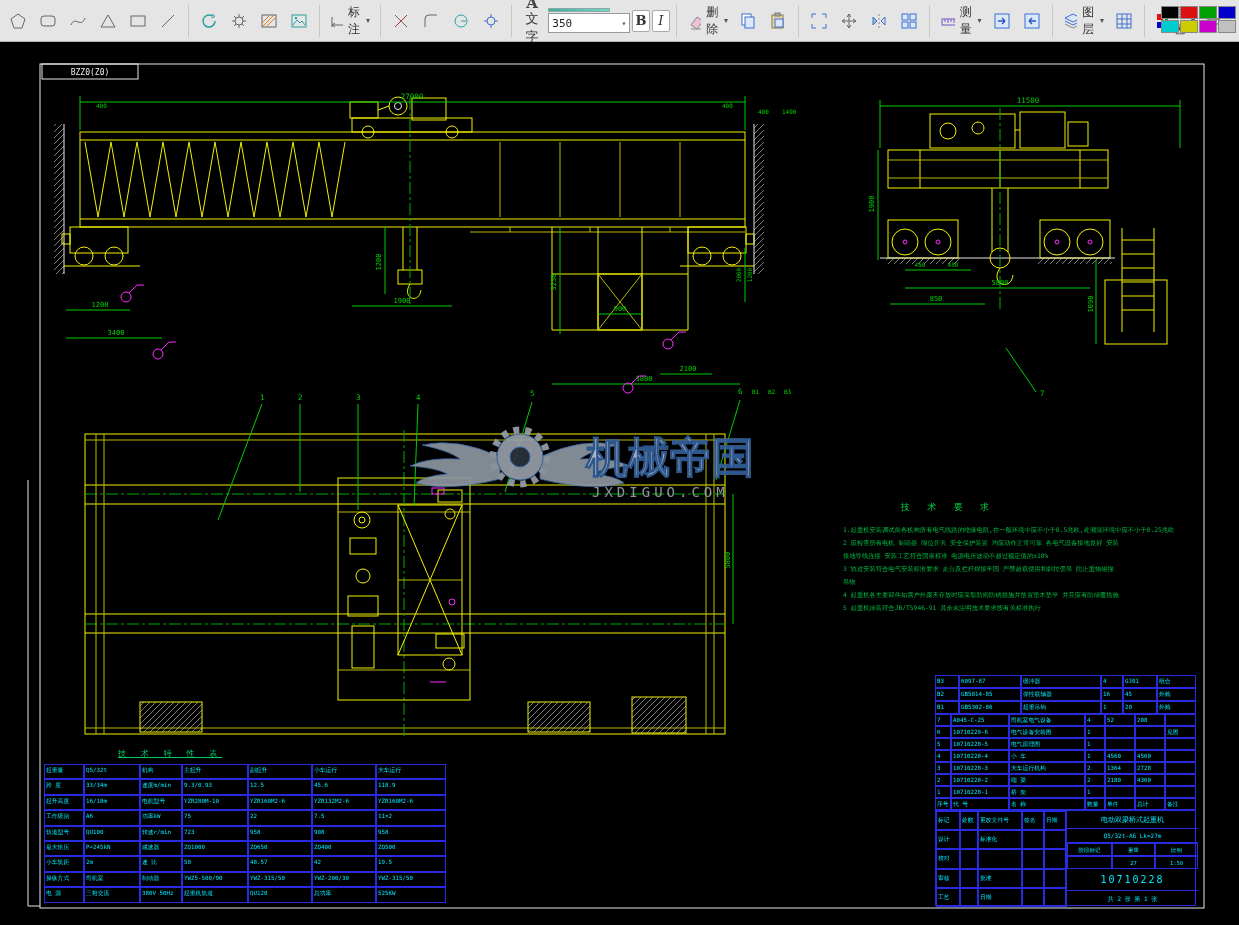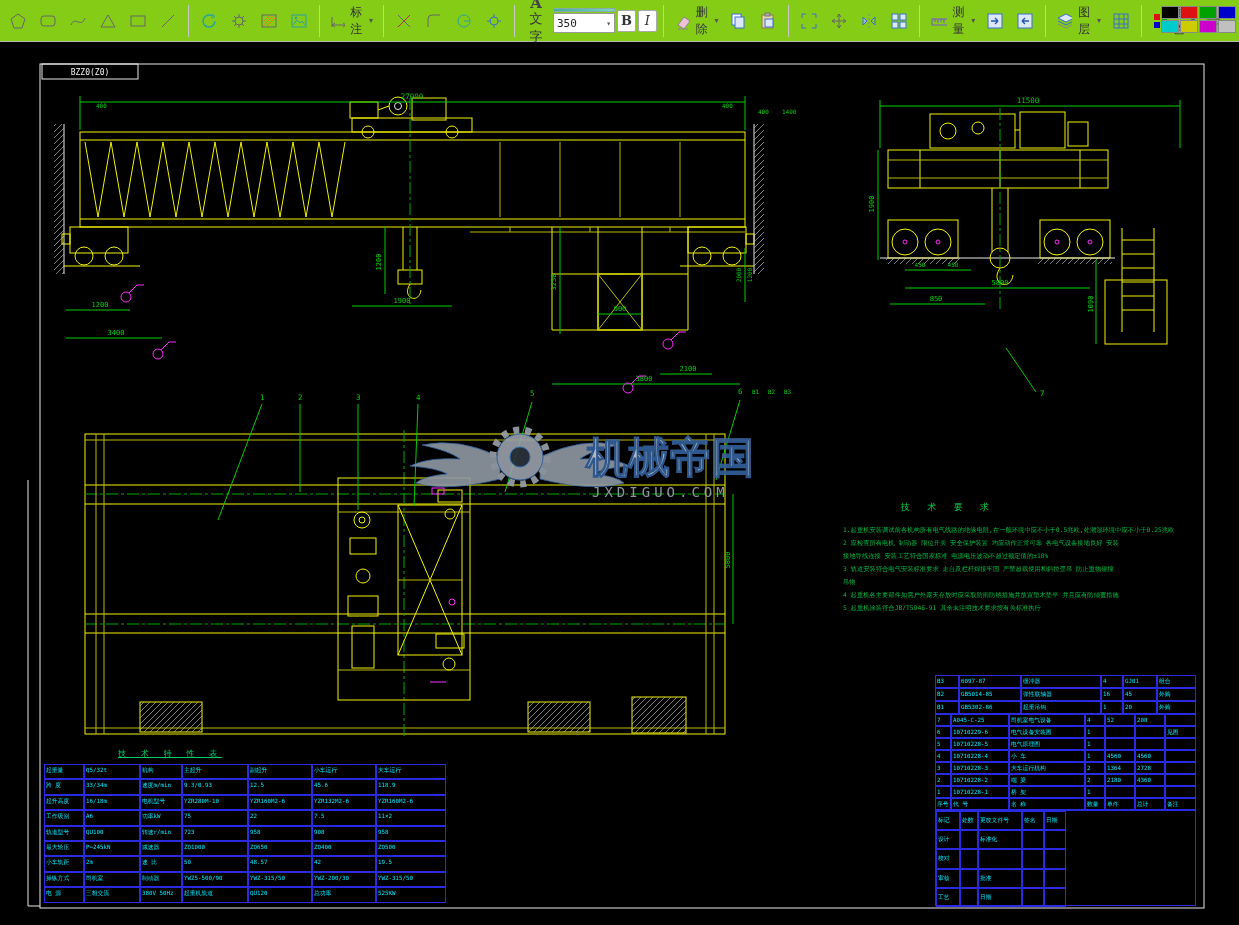--- a/index.html
+++ b/index.html
@@ -2,35 +2,35 @@
 <html><head>
 <meta charset="utf-8">
 <style>
   * { margin:0; padding:0; box-sizing:border-box; }
   html,body { width:1239px; height:925px; background:#000; overflow:hidden;
               font-family:"Liberation Sans", sans-serif; }
   #app { position:relative; width:1239px; height:925px; }
 
   
   #toolbar { position:absolute; left:0; top:0; width:1239px; height:42px;
-             background:#84cc16; border-bottom:1px solid #b8b6b0;
+             background:#e5e5e5; border-bottom:1px solid #b8b6b0;
              display:flex; align-items:center; gap:2px; padding:0 4px; }
   .tgroup { display:flex; align-items:center; gap:2px; }
   .sep { width:1px; height:32px; background:#c9c7c1; margin:0 4px; flex:none; }
   .tbtn { display:flex; align-items:center; gap:2px; border:1px solid transparent;
           background:transparent; padding:2px 3px; border-radius:2px; cursor:pointer;
           font:12px "Liberation Sans", sans-serif; color:#333; }
   .tbtn svg { display:block; }
   .caret { font-size:8px; color:#555; margin-left:1px; }
   .stacked { display:flex; flex-direction:column; align-items:center; gap:0; padding:0 3px; }
   .stacked .biga { font:bold 15px "DejaVu Serif", serif; color:#444; line-height:14px; }
   .stacked .lbl { font-size:13px; color:#333; }
   .combo-wrap { display:flex; flex-direction:column; gap:1px; }
   .color-strip { height:4px; width:62px; background:linear-gradient(90deg,#3fae9b,#7fd4c2); border:1px solid #8aa; }
-  .combo { width:62px; height:20px; background:#fff; border:1px solid #9a9a9a;
+  .combo { width:82px; height:20px; background:#fff; border:1px solid #9a9a9a;
            display:flex; align-items:center; justify-content:space-between;
            padding:0 3px; font:11px "DejaVu Sans Mono", monospace; color:#222; cursor:pointer; }
   .bi { width:22px; height:22px; background:#fff; border:1px solid #aaa; border-radius:2px;
         display:flex; align-items:center; justify-content:center; cursor:pointer;
         font-family:"DejaVu Serif", serif; font-size:13px; color:#333; }
   .bi.it { font-style:italic; }
   .bi.bo { font-weight:bold; }
   #palette { position:absolute; right:3px; top:6px; display:grid;
              grid-template-columns:repeat(4,18px); grid-auto-rows:13px; gap:1px; }
   #palette .swatch { width:18px; height:13px; border:1px solid #888; cursor:pointer; }
@@ -840,15 +840,29 @@
         <div></div>
         <div>批准</div>
         <div></div>
         <div></div>
         <div>工艺</div>
         <div></div>
         <div>日期</div>
         <div></div>
         <div></div>
       </div>
+    <div id="tb-right">
+      <div id="tb-name1" class="tb-cell">电动双梁桥式起重机</div>
+      <div id="tb-name2" class="tb-cell">Q5/32t-A6  Lk=27m</div>
+      <div id="tb-mid">
+          <div>阶段标记</div>
+          <div>重量</div>
+          <div>比例</div>
+          <div></div>
+          <div>27</div>
+          <div>1:50</div>
+        </div>
+      <div id="tb-code" class="tb-cell">10710228</div>
+      <div id="tb-sheet" class="tb-cell">共 2 张  第 1 张</div>
+    </div>
   </div>
 
 </div>
 
 </body></html>

